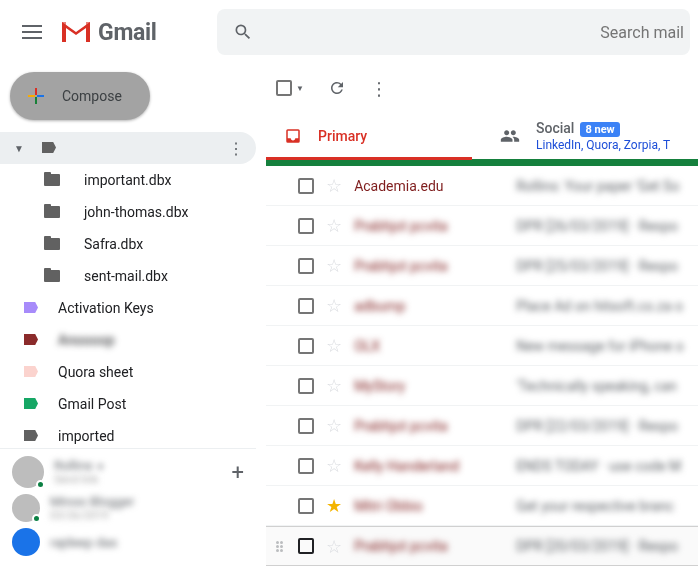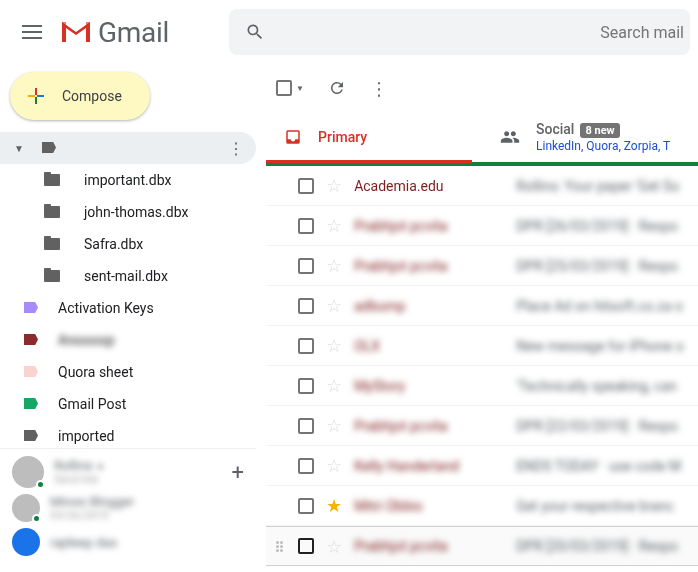--- a/index.html
+++ b/index.html
@@ -2,31 +2,31 @@
 <html><head>
 <meta charset="utf-8">
 <style>
 * { box-sizing: border-box; margin: 0; padding: 0; font-family: 'Google Sans', Roboto, Arial, sans-serif; }
 body { width: 698px; height: 572px; overflow: hidden; background: #fff; color: #202124; font-size: 14px; }
 
 
 .header { height: 64px; display: flex; align-items: center; padding: 0 8px; }
 .menu-btn { width: 48px; height: 48px; display: flex; align-items: center; justify-content: center; border-radius: 50%; cursor: pointer; }
 .logo-wrap { display: flex; align-items: center; gap: 6px; padding-left: 4px; }
-.logo-text { font-size: 28px; color: #5f6368; letter-spacing: -0.3px; }
+.logo-text { font-size: 23px; color: #5f6368; letter-spacing: -0.3px; font-weight: bold; }
 .search-bar { flex: 1; margin-left: 60px; height: 46px; background: #f1f3f4; border-radius: 8px; display: flex; align-items: center; padding: 0 6px; }
 .search-bar .sicon { width: 40px; display: flex; justify-content: center; }
 .search-input { border: none; background: transparent; font-size: 16px; color: #5f6368; outline: none; flex: 1; text-align: right; }
 
 
 .main { display: flex; height: calc(572px - 64px); }
 
 
 .sidebar { width: 256px; display: flex; flex-direction: column; padding-top: 8px; position: relative; }
-.compose { margin: 0 0 12px 10px; width: 140px; height: 48px; border-radius: 24px; box-shadow: 0 1px 3px rgba(0,0,0,0.3); display: flex; align-items: center; gap: 14px; padding-left: 14px; font-size: 14px; color: #3c4043; cursor: pointer; background: #fef9c3; }
+.compose { margin: 0 0 12px 10px; width: 140px; height: 48px; border-radius: 24px; box-shadow: 0 1px 3px rgba(0,0,0,0.3); display: flex; align-items: center; gap: 14px; padding-left: 14px; font-size: 14px; color: #3c4043; cursor: pointer; background: #a3a3a3; }
 .nav { overflow: hidden; flex: 1; }
 .nav-item { height: 32px; display: flex; align-items: center; gap: 18px; padding-left: 14px; border-radius: 0 16px 16px 0; font-size: 14px; color: #202124; cursor: pointer; position: relative; }
 .nav-item.selected { background: #eceff1; }
 .nav-item .arrow { width: 10px; color: #5f6368; font-size: 10px; }
 .nav-item.sub { padding-left: 44px; gap: 24px; }
 .nav-item.noarrow { padding-left: 24px; }
 .label-icon { width: 16px; height: 12px; display: inline-block; }
 .label-icon::before { content: ""; display: block; width: 14px; height: 11px; background: var(--c, #616161); clip-path: polygon(0 0, 80% 0, 100% 50%, 80% 100%, 0 100%); }
 .folder-icon { width: 16px; height: 12px; background: #616161; border-radius: 1px; position: relative; }
 .folder-icon::before { content: ""; position: absolute; top: -2px; left: 0; width: 7px; height: 3px; background: #616161; border-radius: 1px 1px 0 0; }
@@ -45,27 +45,27 @@
 .plus { margin-left: auto; font-size: 22px; color: #5f6368; cursor: pointer; }
 
 
 .content { flex: 1; border-left: 0; padding-left: 10px; overflow: hidden; display: flex; flex-direction: column; }
 .toolbar { height: 48px; display: flex; align-items: center; gap: 24px; padding-left: 10px; }
 .cbx { width: 16px; height: 16px; border: 2px solid #757575; border-radius: 2px; display: inline-block; }
 .cbx-wrap { display: flex; align-items: center; gap: 4px; cursor: pointer; }
 .caret { font-size: 8px; color: #5f6368; }
 .ticon { color: #5f6368; cursor: pointer; }
 
-.tabs { display: flex; height: 54px; border-bottom: 4px solid #15803d; }
+.tabs { display: flex; height: 54px; border-bottom: 7px solid #15803d; }
 .tab { width: 230px; display: flex; align-items: center; gap: 16px; padding-left: 18px; cursor: pointer; position: relative; color: #5f6368; }
 .tab.active { color: #d93025; }
 .tab.active::after { content: ""; position: absolute; left: 0; right: 10px; bottom: -1px; height: 3px; background: #d93025; }
 .tab .tlabel { font-size: 14px; font-weight: 500; }
 .tab .sub { font-size: 12px; color: #1d4ed8; margin-top: 2px; white-space: nowrap; overflow: hidden; }
-.badge { background: #737373; color: #fff; font-size: 11px; font-weight: 700; padding: 1px 5px; border-radius: 3px; margin-left: 6px; }
+.badge { background: #3b82f6; color: #fff; font-size: 11px; font-weight: 700; padding: 1px 5px; border-radius: 3px; margin-left: 6px; }
 
 .list { flex: 1; overflow: hidden; }
 .row { height: 40px; display: flex; align-items: center; gap: 12px; padding-left: 10px; border-bottom: 1px solid #f1f3f4; }
 .row .star { color: #dadce0; font-size: 18px; cursor: pointer; }
 .row .star.on { color: #f4b400; }
 .row .sender { width: 150px; font-size: 14px; color: #7f1d1d; white-space: nowrap; overflow: hidden; }
 .row .subject { flex: 1; font-size: 14px; color: #5f6368; white-space: nowrap; overflow: hidden; }
 .row.last { border: 1px solid #d0d0d0; border-left: none; border-right: none; background: #fafafa; }
 .drag-handle { width: 10px; display: flex; flex-wrap: wrap; gap: 1px; opacity: 0; }
 .row.last .drag-handle { opacity: 0.4; }

